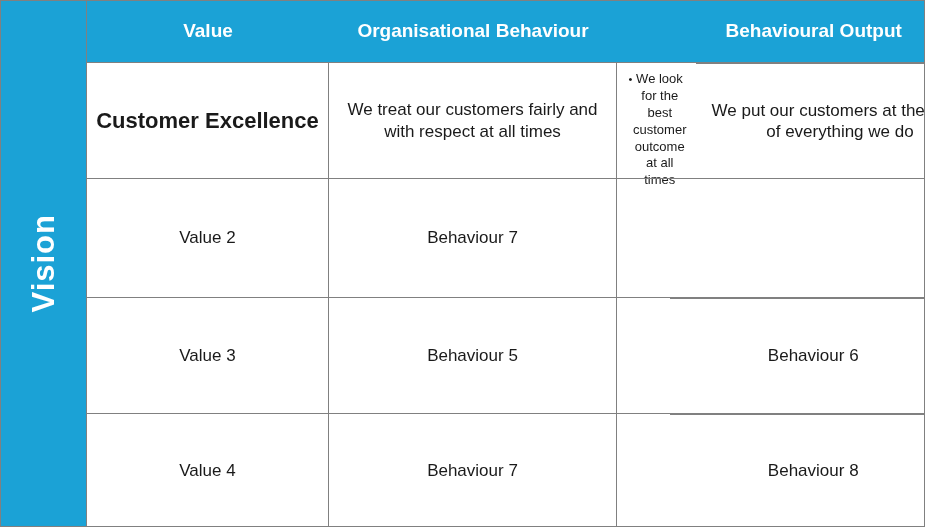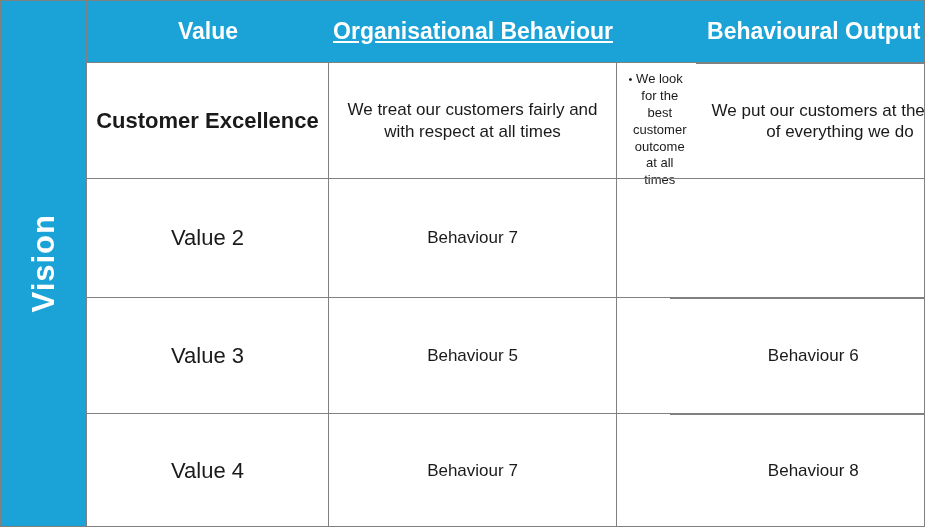--- a/index.html
+++ b/index.html
@@ -52,52 +52,51 @@
     display: flex;
     height: 62px;
     min-height: 62px;
     background: #1BA2D6;
   }
   .header-cell {
     display: flex;
     align-items: center;
     justify-content: center;
     color: #ffffff;
-    font-size: 23px;
+    font-size: 19px;
     font-weight: bold;
     box-sizing: border-box;
     text-align: center;
   }
   .col-value {
     width: 242px;
     min-width: 242px;
   }
   .col-behaviour {
     width: 288px;
     min-width: 288px;
-    text-decoration: underline;
   }
   .col-output {
     flex: 1;
   }
   .value-block {
     display: flex;
     border-top: 1px solid #808080;
     box-sizing: border-box;
   }
   .value-cell {
     width: 242px;
     min-width: 242px;
     display: flex;
     align-items: center;
     justify-content: center;
     text-align: center;
     box-sizing: border-box;
     border-right: 1px solid #808080;
-    font-size: 22px;
+    font-size: 17px;
     color: #1a1a1a;
     padding: 4px 8px;
   }
   .value-cell.strong {
     font-weight: bold;
     font-size: 22px;
   }
   .rows-wrap {
     flex: 1;
     display: flex;

